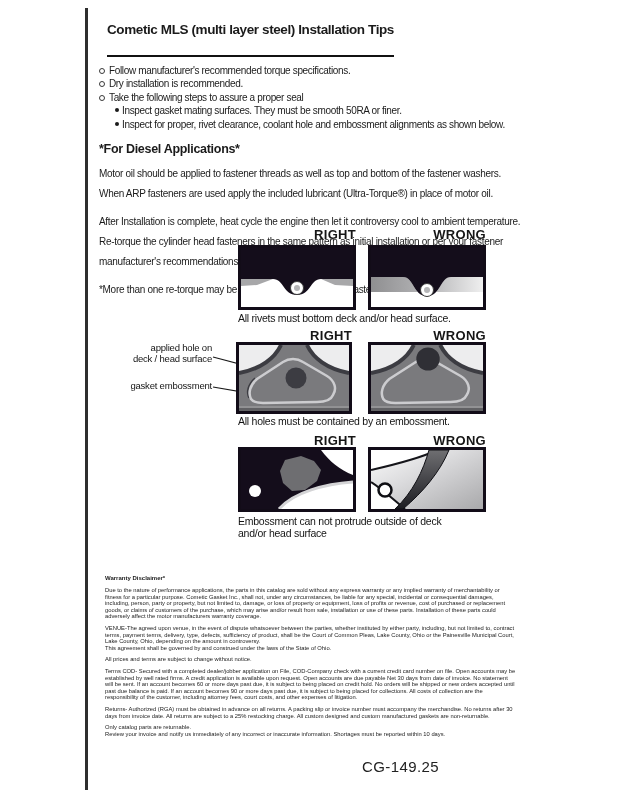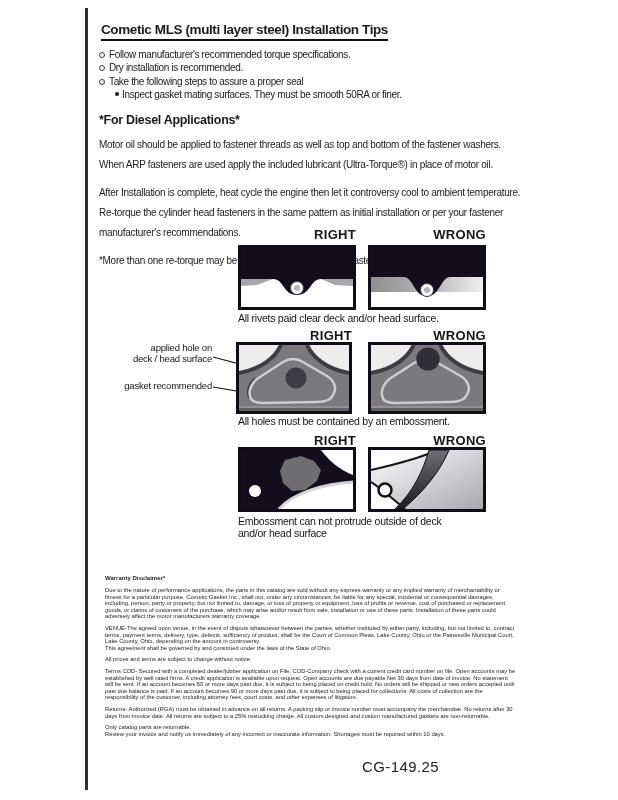--- a/index.html
+++ b/index.html
@@ -4,21 +4,21 @@
 <style>
   html,body{margin:0;padding:0;background:#ffffff;}
   #page{
     position:relative;width:618px;height:800px;background:#ffffff;overflow:hidden;
     font-family:"Liberation Sans","DejaVu Sans",sans-serif;color:#1b1b1b;
   }
   #spine{position:absolute;left:85px;top:8px;width:3px;height:782px;background:#2e2e2e;}
   
   #content{position:absolute;left:99px;top:20px;width:424px;}
   #title{display:inline-block;font-size:13.5px;font-weight:bold;letter-spacing:-0.4px;
-    border-bottom:2.5px solid #111;padding-bottom:2px;margin-left:2px;}
+    border-bottom:2.5px solid #111;padding-bottom:18px;margin-left:8px;}
   .tips{margin-top:7px;font-size:10px;letter-spacing:-0.35px;line-height:13.4px;}
   .bullet-row{display:flex;align-items:flex-start;}
   .circle-bullet{flex:0 0 auto;width:4px;height:4px;border:1px solid #3a3a3a;border-radius:50%;margin:4px 4px 0 0;}
   .dot-bullet{flex:0 0 auto;width:4px;height:4px;background:#1b1b1b;border-radius:50%;margin:4px 3px 0 0;}
   .sub{margin-left:16px;}
   #diesel-heading{margin-top:11px;font-size:12.5px;font-weight:bold;letter-spacing:-0.3px;}
   .para{margin-top:8px;font-size:10px;letter-spacing:-0.3px;line-height:20px;white-space:pre-line;}
   
   .dlabel{position:absolute;width:118px;text-align:right;font-size:13px;font-weight:bold;letter-spacing:0.3px;color:#161616;}
   .dbox{position:absolute;border:3px solid #120c18;background:#fff;}
@@ -51,20 +51,24 @@
         <span>Dry installation is recommended.</span>
       </div>
       <div class="bullet-row">
         <span class="circle-bullet"></span>
         <span>Take the following steps to assure a proper seal</span>
       </div>
       <div class="bullet-row sub">
         <span class="dot-bullet"></span>
         <span>Inspect gasket mating surfaces.  They must be smooth 50RA or finer.</span>
       </div>
+      <div class="bullet-row sub">
+        <span class="dot-bullet"></span>
+        <span>Inspect for proper, rivet clearance, coolant hole and embossment alignments as shown below.</span>
+      </div>
     </div>
 
     <div id="diesel-heading">*For Diesel Applications*</div>
     <div class="para">Motor oil should be applied to fastener threads as well as top and bottom of the fastener washers. When ARP fasteners are used apply the included lubricant (Ultra-Torque®) in place of motor oil.</div>
     <div class="para">After Installation is complete, heat cycle the engine then let it controversy cool to ambient temperature. Re-torque the cylinder head fasteners in the same pattern as initial installation or per your fastener manufacturer's recommendations.</div>
     <div class="para">*More than one re-torque may be required to achieve proper fastener stretch*</div>
   </div>
 
   <div class="dlabel" style="left:238px;top:227px;">RIGHT</div>
   <div class="dlabel" style="left:368px;top:227px;">WRONG</div>
@@ -86,28 +90,28 @@
             <stop offset="0.55" stop-color="#b9b9bb"></stop>
             <stop offset="1" stop-color="#efefef"></stop>
         </linearGradient>
       </defs>
       <path d="M0,29 H32 C43,29 42,48 56,48 C70,48 69,29 80,29 H112 V44 H0 Z" fill="url(#g1)"></path>
       <path d="M0,0 H112 V29 H80 C69,29 70,48 56,48 C42,48 43,29 32,29 H0 Z" fill="#140d1b"></path>
       <circle cx="56" cy="42" r="6.5" fill="#ffffff" stroke="#3a3a3a" stroke-width="1"></circle>
       <circle cx="56" cy="42" r="3" fill="#b5b5b7"></circle>
     </svg>
   </div>
-  <div class="dcap" style="left:238px;top:312px;width:260px;">All rivets paid clear deck and/or head surface.</div>
+  <div class="dcap" style="left:238px;top:312px;width:260px;">All rivets must bottom deck and/or head surface.</div>
 
   <div class="dlabel" style="left:236px;top:328px;width:116px;">RIGHT</div>
   <div class="dlabel" style="left:368px;top:328px;">WRONG</div>
 
   <div class="side-label" style="left:108px;top:343px;width:104px;">applied hole on
 deck / head surface</div>
-  <div class="side-label" style="left:104px;top:381px;width:108px;">gasket recommended</div>
+  <div class="side-label" style="left:104px;top:381px;width:108px;">gasket embossment</div>
   <svg id="leader-overlay">
     <line x1="1" y1="7" x2="80" y2="28" stroke="#191919" stroke-width="1.2"></line>
     <line x1="1" y1="37" x2="48" y2="45" stroke="#191919" stroke-width="1.2"></line>
   </svg>
 
   <div class="dbox" style="left:236px;top:342px;width:110px;height:66px;">
     <svg width="100%" height="100%" viewBox="0 0 110 66" preserveAspectRatio="none">
       <rect x="0" y="0" width="110" height="66" fill="#7a7a7d"></rect>
       <path d="M0,0 H42 C36,13 22,24 0,28 Z" fill="#ededee"></path>
       <path d="M68,0 H110 V28 C88,24 74,13 68,0 Z" fill="#ededee"></path>

